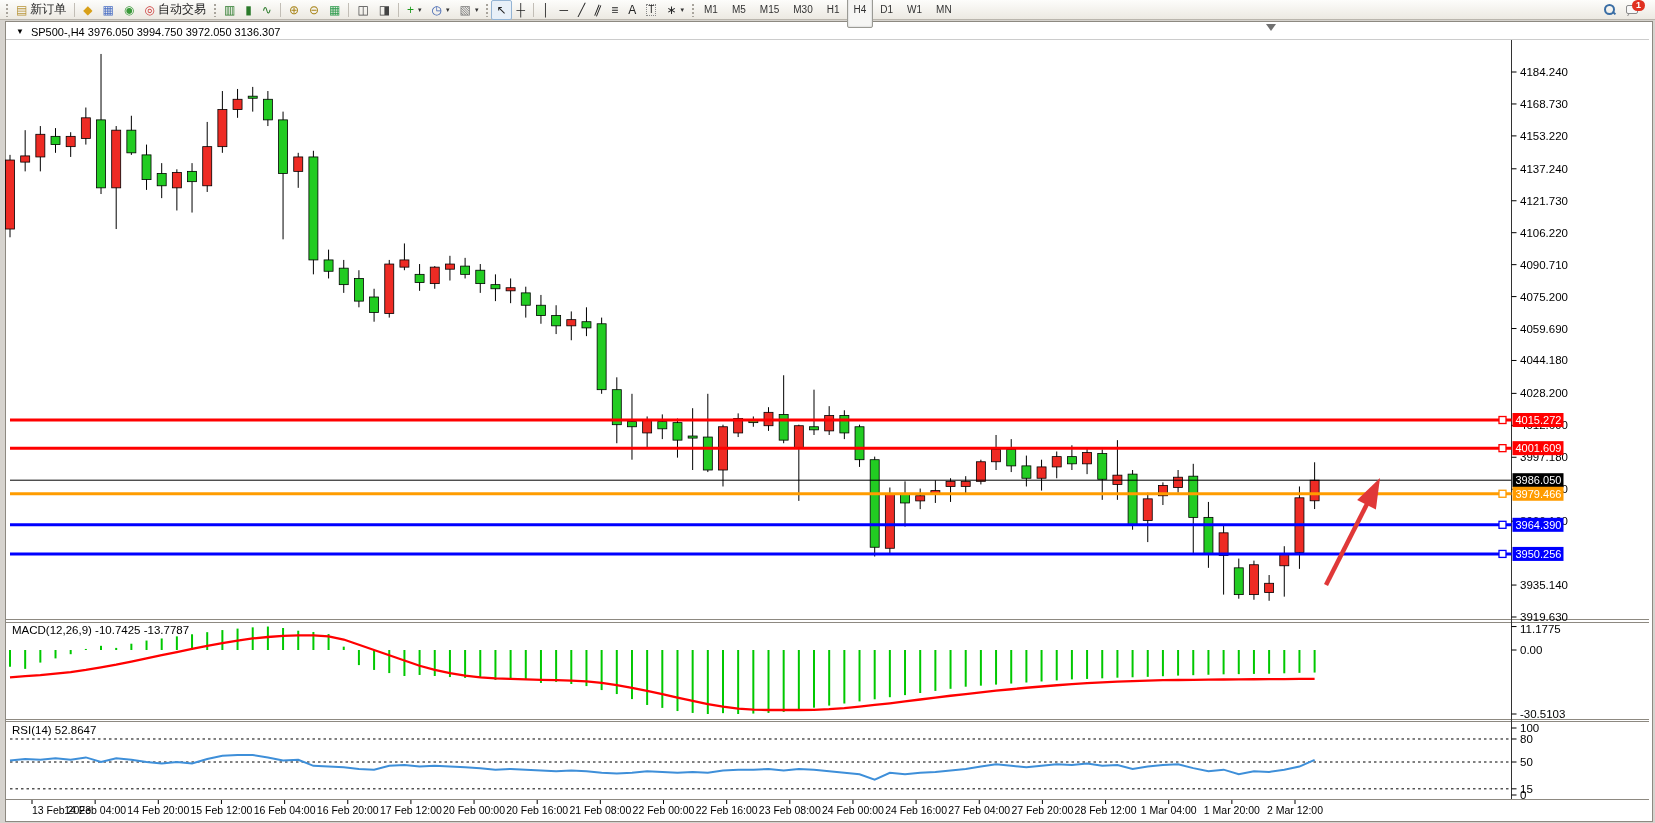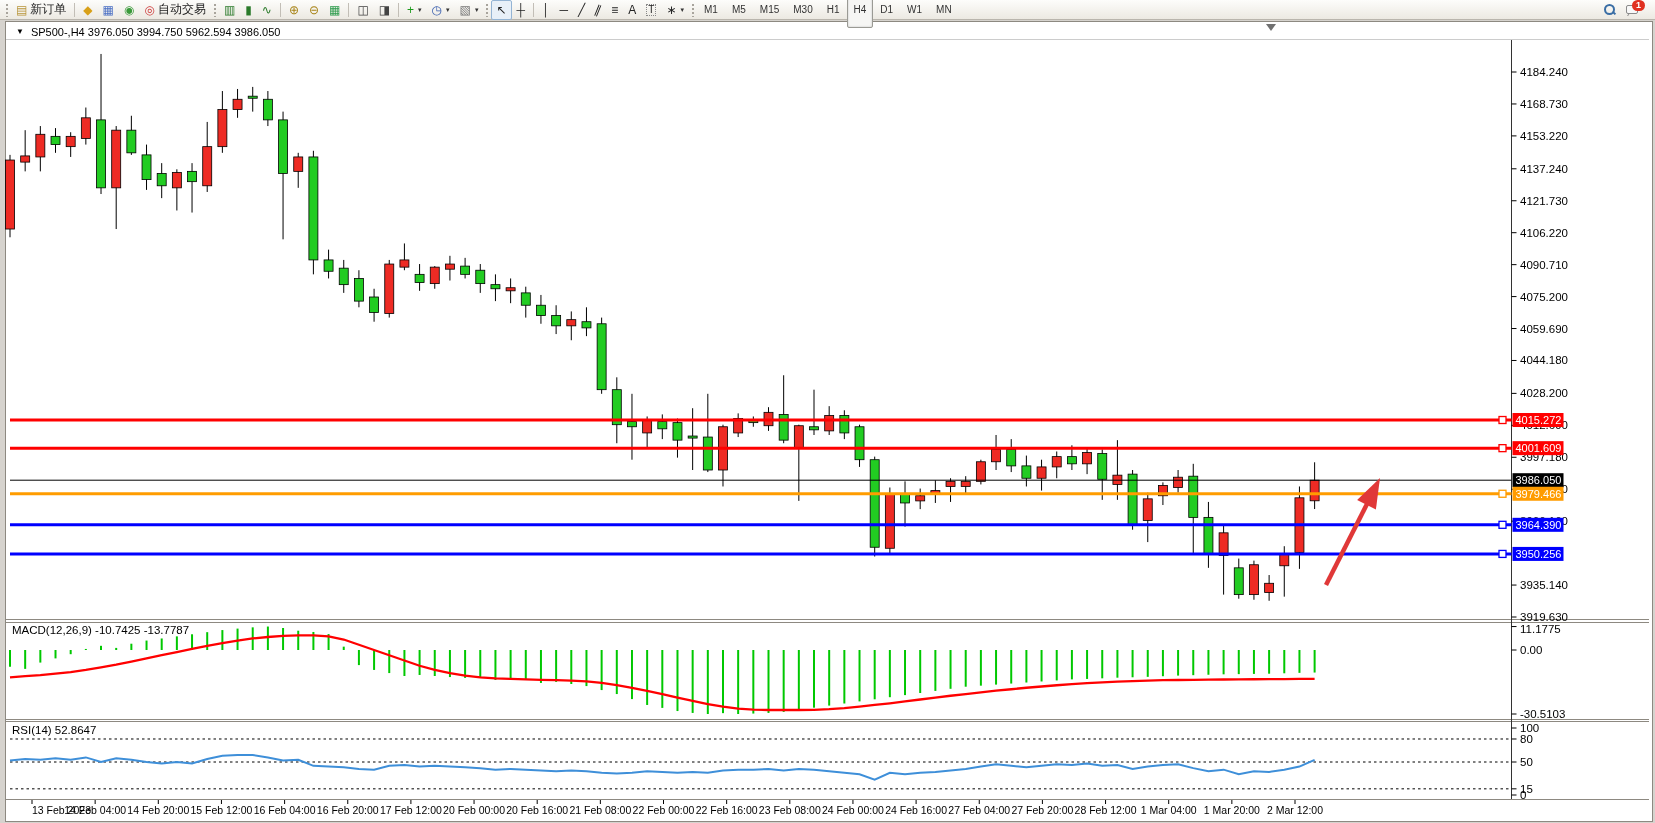--- a/index.html
+++ b/index.html
@@ -143,21 +143,21 @@
       <span class="chat-icon">
         <span class="chat-badge">1</span>
       </span>
     </span>
   </div>
 
 <div id="win"></div>
 
 <div id="titlebar">
   <span class="dd">▼</span>
-  <span>SP500-,H4  3976.050 3994.750 5962.594 3986.050</span>
+  <span>SP500-,H4  3976.050 3994.750 3972.050 3136.307</span>
 </div>
 
 <svg id="chart-svg" width="1655" height="823" viewBox="0 0 1655 823">
     <g>
       <line x1="6" y1="39.5" x2="1649" y2="39.5" stroke="#cccccc" stroke-width="1"></line>
       <line x1="6" y1="619.5" x2="1649" y2="619.5" stroke="#8d8981" stroke-width="1"></line>
       <line x1="6" y1="622.5" x2="1649" y2="622.5" stroke="#8d8981" stroke-width="1"></line>
       <line x1="6" y1="719.5" x2="1649" y2="719.5" stroke="#8d8981" stroke-width="1"></line>
       <line x1="6" y1="721.5" x2="1649" y2="721.5" stroke="#8d8981" stroke-width="1"></line>
       <line x1="6" y1="799.5" x2="1649" y2="799.5" stroke="#8d8981" stroke-width="1"></line>

